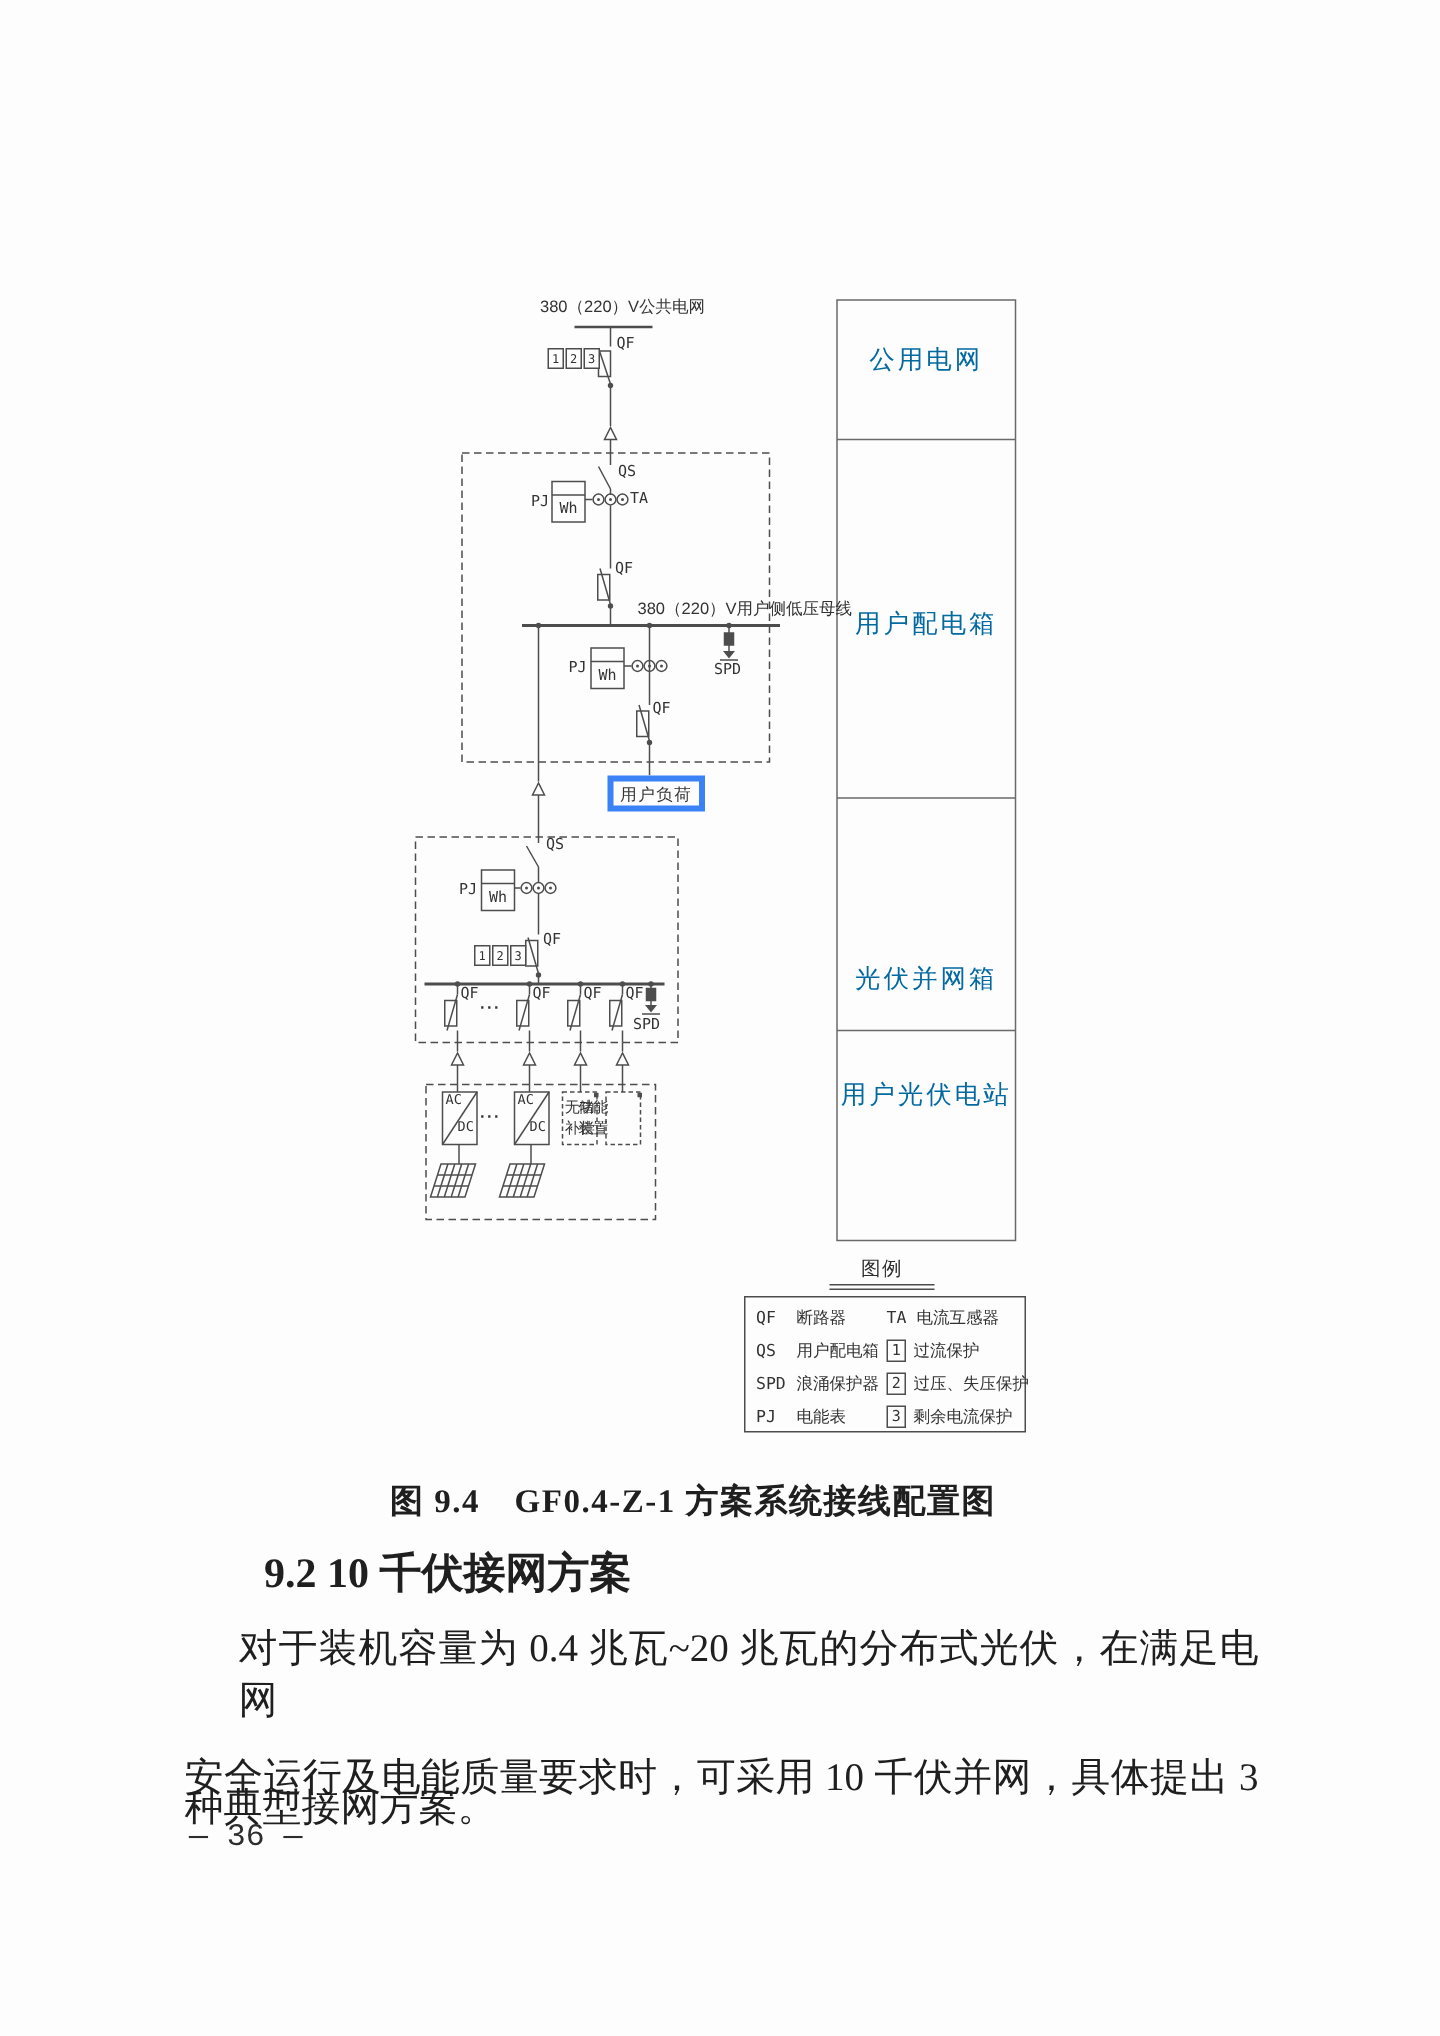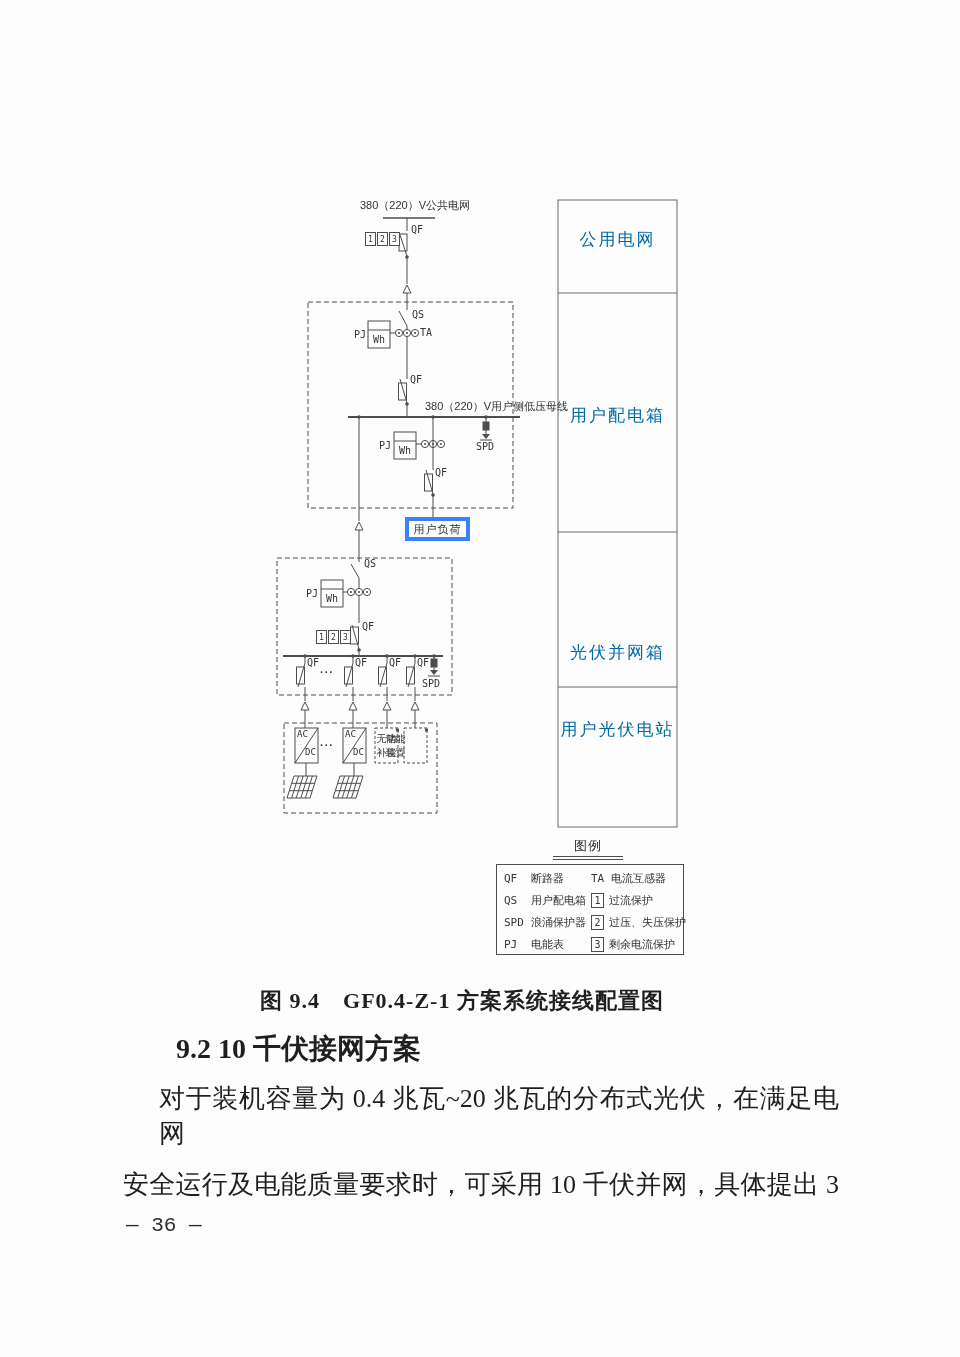--- a/index.html
+++ b/index.html
@@ -314,16 +314,17 @@
       <span class="legend-num">3</span>
       <span class="legend-name">剩余电流保护</span>
     </div>
   </div>
 
   <div class="caption">图 9.4　GF0.4-Z-1 方案系统接线配置图</div>
   <div class="heading">9.2 10 千伏接网方案</div>
 
   <div class="para-line just" style="top:1081px; padding-left:36px; width:680px;">对于装机容量为 0.4 兆瓦~20 兆瓦的分布式光伏，在满足电网</div>
   <div class="para-line just" style="top:1134px;margin-top:33px;">安全运行及电能质量要求时，可采用 10 千伏并网，具体提出 3</div>
+  <div class="para-line" style="top:1187px;">种典型接网方案。</div>
 
   <div class="page-number">— 36 —</div>
 
 </div>
 
 </body></html>

